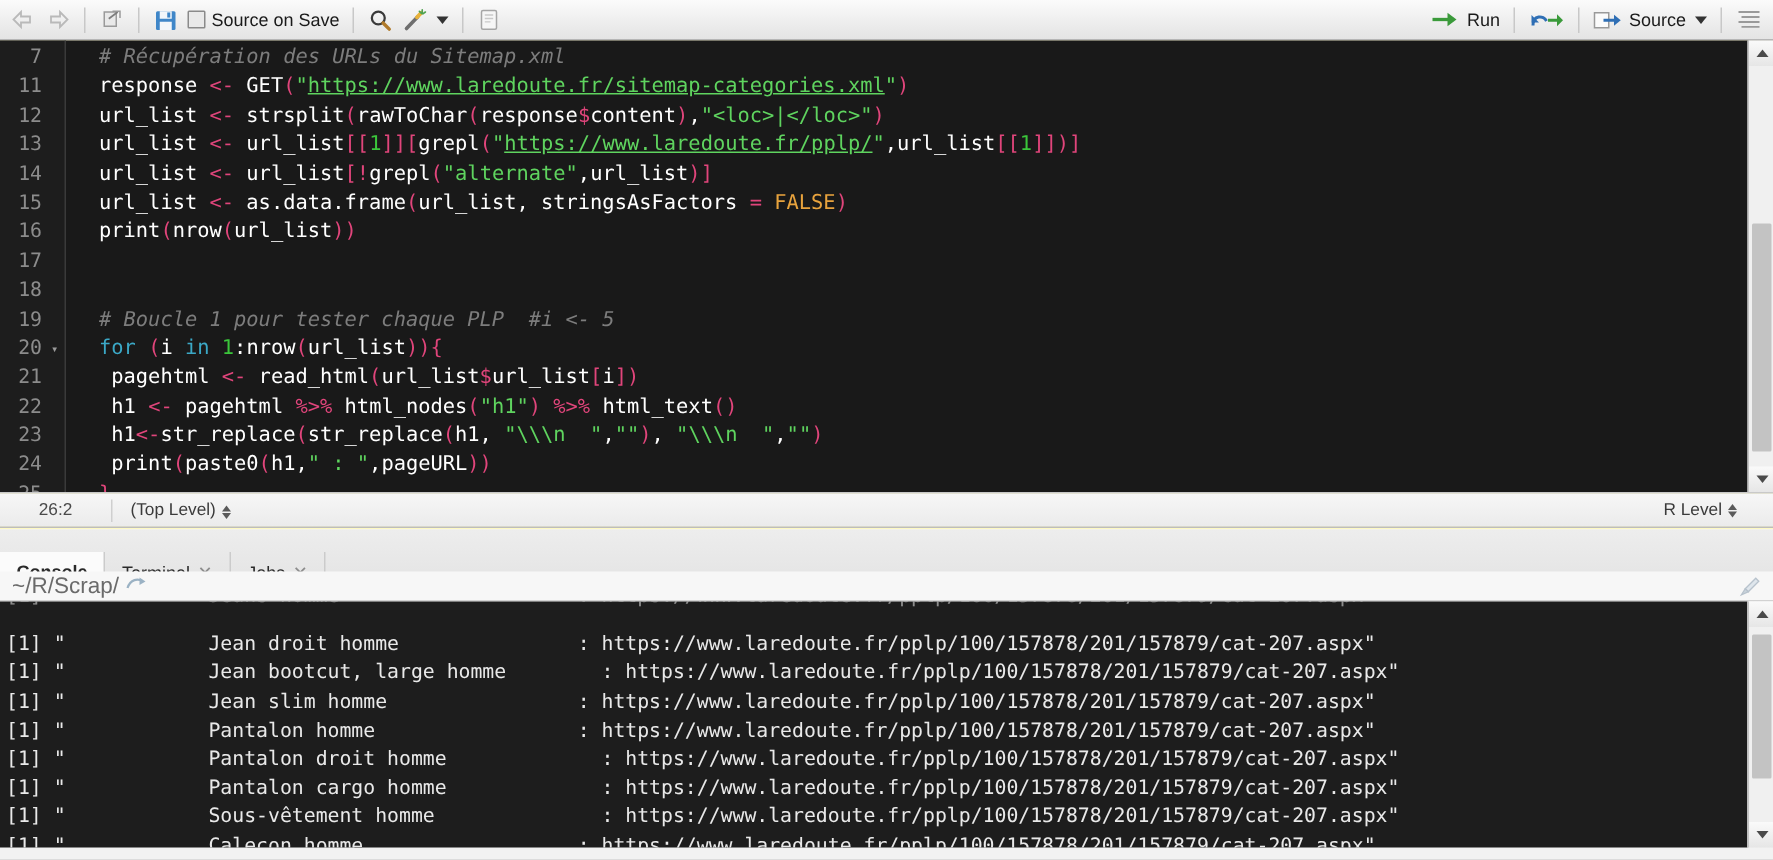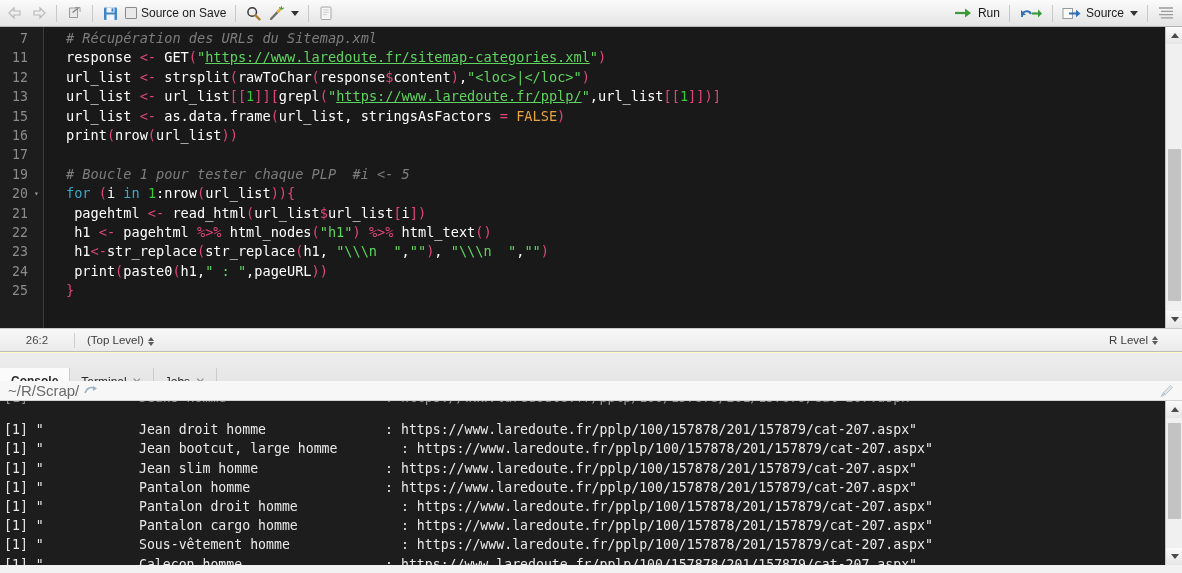--- a/index.html
+++ b/index.html
@@ -280,23 +280,25 @@
     </div>
   </div>
 
   <div id="code-area">
     <div id="gutter"></div>
     <div id="code-lines">
         <div class="cl"><span class="ln">7</span><span class="fold"></span><span class="ctext"><span class="s-com"># Récupération des URLs du Sitemap.xml</span></span></div>
         <div class="cl"><span class="ln">11</span><span class="fold"></span><span class="ctext"><span class="s-pl">response </span><span class="s-op">&lt;-</span><span class="s-pl"> GET</span><span class="s-op">(</span><span class="s-str">"</span><span class="s-url">https://www.laredoute.fr/sitemap-categories.xml</span><span class="s-str">"</span><span class="s-op">)</span></span></div>
         <div class="cl"><span class="ln">12</span><span class="fold"></span><span class="ctext"><span class="s-pl">url_list </span><span class="s-op">&lt;-</span><span class="s-pl"> strsplit</span><span class="s-op">(</span><span class="s-pl">rawToChar</span><span class="s-op">(</span><span class="s-pl">response</span><span class="s-op">$</span><span class="s-pl">content</span><span class="s-op">)</span><span class="s-pl">,</span><span class="s-str">"&lt;loc&gt;|&lt;/loc&gt;"</span><span class="s-op">)</span></span></div>
         <div class="cl"><span class="ln">13</span><span class="fold"></span><span class="ctext"><span class="s-pl">url_list </span><span class="s-op">&lt;-</span><span class="s-pl"> url_list</span><span class="s-op">[[</span><span class="s-num">1</span><span class="s-op">]]</span><span class="s-op">[</span><span class="s-pl">grepl</span><span class="s-op">(</span><span class="s-str">"</span><span class="s-url">https://www.laredoute.fr/pplp/</span><span class="s-str">"</span><span class="s-pl">,url_list</span><span class="s-op">[[</span><span class="s-num">1</span><span class="s-op">]])]</span></span></div>
+        <div class="cl"><span class="ln">14</span><span class="fold"></span><span class="ctext"><span class="s-pl">url_list </span><span class="s-op">&lt;-</span><span class="s-pl"> url_list</span><span class="s-op">[!</span><span class="s-pl">grepl</span><span class="s-op">(</span><span class="s-str">"alternate"</span><span class="s-pl">,url_list</span><span class="s-op">)]</span></span></div>
         <div class="cl"><span class="ln">15</span><span class="fold"></span><span class="ctext"><span class="s-pl">url_list </span><span class="s-op">&lt;-</span><span class="s-pl"> as.data.frame</span><span class="s-op">(</span><span class="s-pl">url_list, stringsAsFactors </span><span class="s-op">=</span><span class="s-pl"> </span><span class="s-const">FALSE</span><span class="s-op">)</span></span></div>
         <div class="cl"><span class="ln">16</span><span class="fold"></span><span class="ctext"><span class="s-pl">print</span><span class="s-op">(</span><span class="s-pl">nrow</span><span class="s-op">(</span><span class="s-pl">url_list</span><span class="s-op">))</span></span></div>
         <div class="cl"><span class="ln">17</span><span class="fold"></span><span class="ctext"></span></div>
+        <div class="cl"><span class="ln">18</span><span class="fold"></span><span class="ctext"></span></div>
         <div class="cl"><span class="ln">19</span><span class="fold"></span><span class="ctext"><span class="s-com"># Boucle 1 pour tester chaque PLP  #i &lt;- 5</span></span></div>
         <div class="cl"><span class="ln">20</span><span class="fold">▾</span><span class="ctext"><span class="s-kw">for</span><span class="s-pl"> </span><span class="s-op">(</span><span class="s-pl">i </span><span class="s-kw">in</span><span class="s-pl"> </span><span class="s-num">1</span><span class="s-pl">:</span><span class="s-pl">nrow</span><span class="s-op">(</span><span class="s-pl">url_list</span><span class="s-op">)){</span></span></div>
         <div class="cl"><span class="ln">21</span><span class="fold"></span><span class="ctext"><span class="s-pl"> pagehtml </span><span class="s-op">&lt;-</span><span class="s-pl"> read_html</span><span class="s-op">(</span><span class="s-pl">url_list</span><span class="s-op">$</span><span class="s-pl">url_list</span><span class="s-op">[</span><span class="s-pl">i</span><span class="s-op">])</span></span></div>
         <div class="cl"><span class="ln">22</span><span class="fold"></span><span class="ctext"><span class="s-pl"> h1 </span><span class="s-op">&lt;-</span><span class="s-pl"> pagehtml </span><span class="s-op">%&gt;%</span><span class="s-pl"> html_nodes</span><span class="s-op">(</span><span class="s-str">"h1"</span><span class="s-op">)</span><span class="s-pl"> </span><span class="s-op">%&gt;%</span><span class="s-pl"> html_text</span><span class="s-op">()</span></span></div>
         <div class="cl"><span class="ln">23</span><span class="fold"></span><span class="ctext"><span class="s-pl"> h1</span><span class="s-op">&lt;-</span><span class="s-pl">str_replace</span><span class="s-op">(</span><span class="s-pl">str_replace</span><span class="s-op">(</span><span class="s-pl">h1, </span><span class="s-str">"\\\n  "</span><span class="s-pl">,</span><span class="s-str">""</span><span class="s-op">)</span><span class="s-pl">, </span><span class="s-str">"\\\n  "</span><span class="s-pl">,</span><span class="s-str">""</span><span class="s-op">)</span></span></div>
         <div class="cl"><span class="ln">24</span><span class="fold"></span><span class="ctext"><span class="s-pl"> print</span><span class="s-op">(</span><span class="s-pl">paste0</span><span class="s-op">(</span><span class="s-pl">h1,</span><span class="s-str">" : "</span><span class="s-pl">,pageURL</span><span class="s-op">))</span></span></div>
         <div class="cl"><span class="ln">25</span><span class="fold"></span><span class="ctext"><span class="s-op">}</span></span></div>
       </div>
   </div>
 

